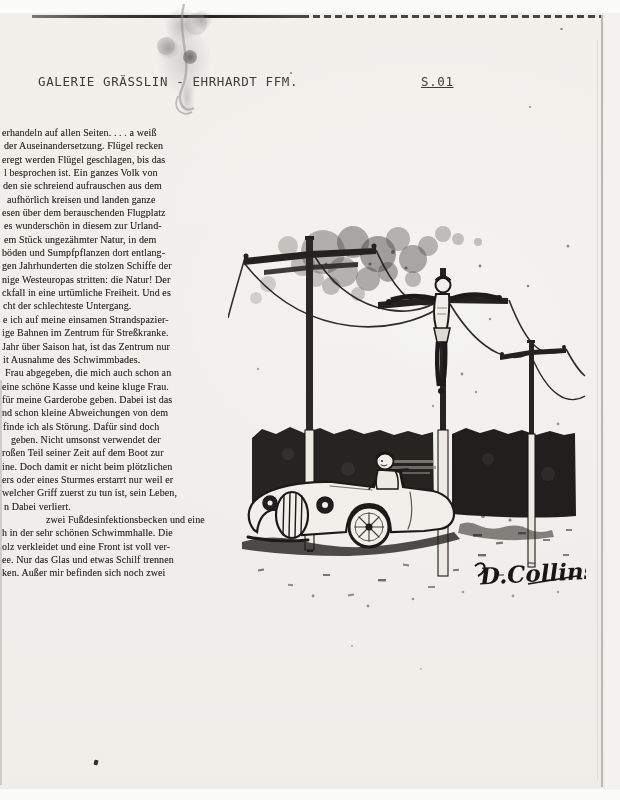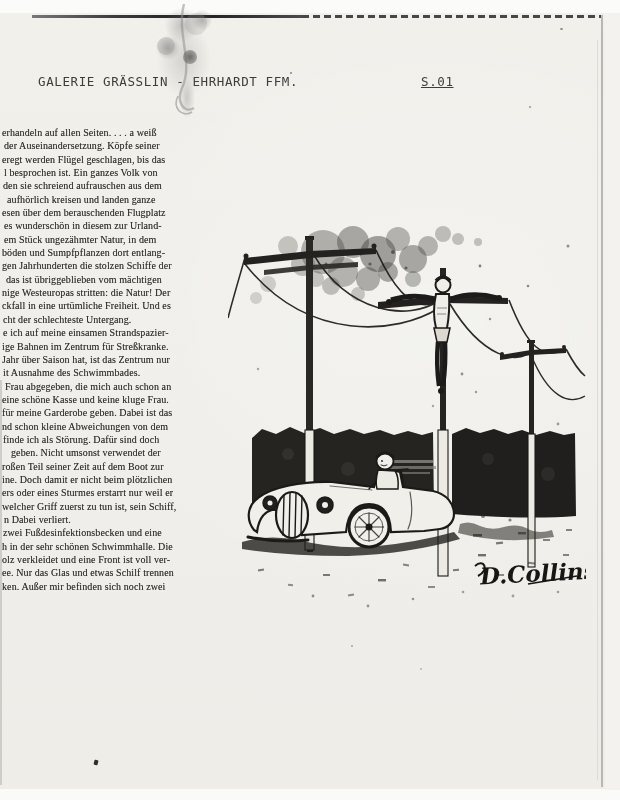--- a/index.html
+++ b/index.html
@@ -83,50 +83,49 @@
       <path d="M52 4 C44 34 62 62 50 88 C44 102 52 114 62 108" fill="none" stroke="#8f8f8f" stroke-width="2.4" opacity=".55"></path>
       <path d="M46 96 C40 108 50 118 60 112" fill="none" stroke="#7c7c7c" stroke-width="1.6" opacity=".5"></path>
       <circle cx="58" cy="57" r="7" fill="#5a5a5a" opacity=".45"></circle>
       <circle cx="34" cy="46" r="9" fill="#8a8a8a" opacity=".3"></circle>
       <circle cx="64" cy="24" r="11" fill="#9a9a9a" opacity=".25"></circle>
     </svg>
   </div>
 
   <div class="article">
       <div class="article-line">erhandeln auf allen Seiten. . . . a weiß</div>
-      <div class="article-line" style="padding-left: 2px;">der Auseinandersetzung. Köpfe seiner</div>
+      <div class="article-line" style="padding-left: 2px;">der Auseinandersetzung. Flügel recken</div>
       <div class="article-line">eregt werden Flügel geschlagen, bis das</div>
       <div class="article-line" style="padding-left: 2px;">l besprochen ist. Ein ganzes Volk von</div>
       <div class="article-line" style="padding-left: 1px;">den sie schreiend aufrauschen aus dem</div>
       <div class="article-line" style="padding-left: 5px;">aufhörlich kreisen und landen ganze</div>
       <div class="article-line">esen über dem berauschenden Flugplatz</div>
       <div class="article-line" style="padding-left: 2px;">es wunderschön in diesem zur Urland-</div>
       <div class="article-line" style="padding-left: 2px;">em Stück ungezähmter Natur, in dem</div>
       <div class="article-line">böden und Sumpfpflanzen dort entlang-</div>
       <div class="article-line">gen Jahrhunderten die stolzen Schiffe der</div>
-      <div class="article-line" style="padding-left: 4px;">das ist übriggeblieben vom mächtigen</div>
       <div class="article-line">nige Westeuropas stritten: die Natur! Der</div>
       <div class="article-line">ckfall in eine urtümliche Freiheit. Und es</div>
       <div class="article-line" style="padding-left: 1px;">cht der schlechteste Untergang.</div>
       <div class="article-line" style="padding-left: 1px;">e ich auf meine einsamen Strandspazier-</div>
       <div class="article-line">ige Bahnen im Zentrum für Streßkranke.</div>
       <div class="article-line">Jahr über Saison hat, ist das Zentrum nur</div>
       <div class="article-line" style="padding-left: 1px;">it Ausnahme des Schwimmbades.</div>
       <div class="article-line" style="padding-left: 3px;">Frau abgegeben, die mich auch schon an</div>
       <div class="article-line">eine schöne Kasse und keine kluge Frau.</div>
       <div class="article-line">für meine Garderobe geben. Dabei ist das</div>
       <div class="article-line">nd schon kleine Abweichungen von dem</div>
       <div class="article-line" style="padding-left: 1px;">finde ich als Störung. Dafür sind doch</div>
       <div class="article-line" style="padding-left: 9px;">geben. Nicht umsonst verwendet der</div>
       <div class="article-line">roßen Teil seiner Zeit auf dem Boot zur</div>
       <div class="article-line">ine. Doch damit er nicht beim plötzlichen</div>
       <div class="article-line">ers oder eines Sturmes erstarrt nur weil er</div>
-      <div class="article-line">welcher Griff zuerst zu tun ist, sein Schiff,</div>
+      <div class="article-line">welcher Griff zuerst zu tun ist, sein Leben,</div>
       <div class="article-line" style="padding-left: 2px;">n Dabei verliert.</div>
-      <div class="article-line" style="padding-left: 1px;">zwei Fußdesinfektionsbecken und eine</div>
+      <div class="article-line" style="padding-left: 12px; margin-left: 32px;">zwei Fußdesinfektionsbecken und eine</div>
       <div class="article-line">h in der sehr schönen Schwimmhalle. Die</div>
       <div class="article-line">olz verkleidet und eine Front ist voll ver-</div>
       <div class="article-line">ee. Nur das Glas und etwas Schilf trennen</div>
       <div class="article-line">ken. Außer mir befinden sich noch zwei</div>
     </div>
 
   <div class="illustration">
     <svg width="358" height="398" viewBox="0 0 358 398">
 
       <g fill="#4c4a46">

